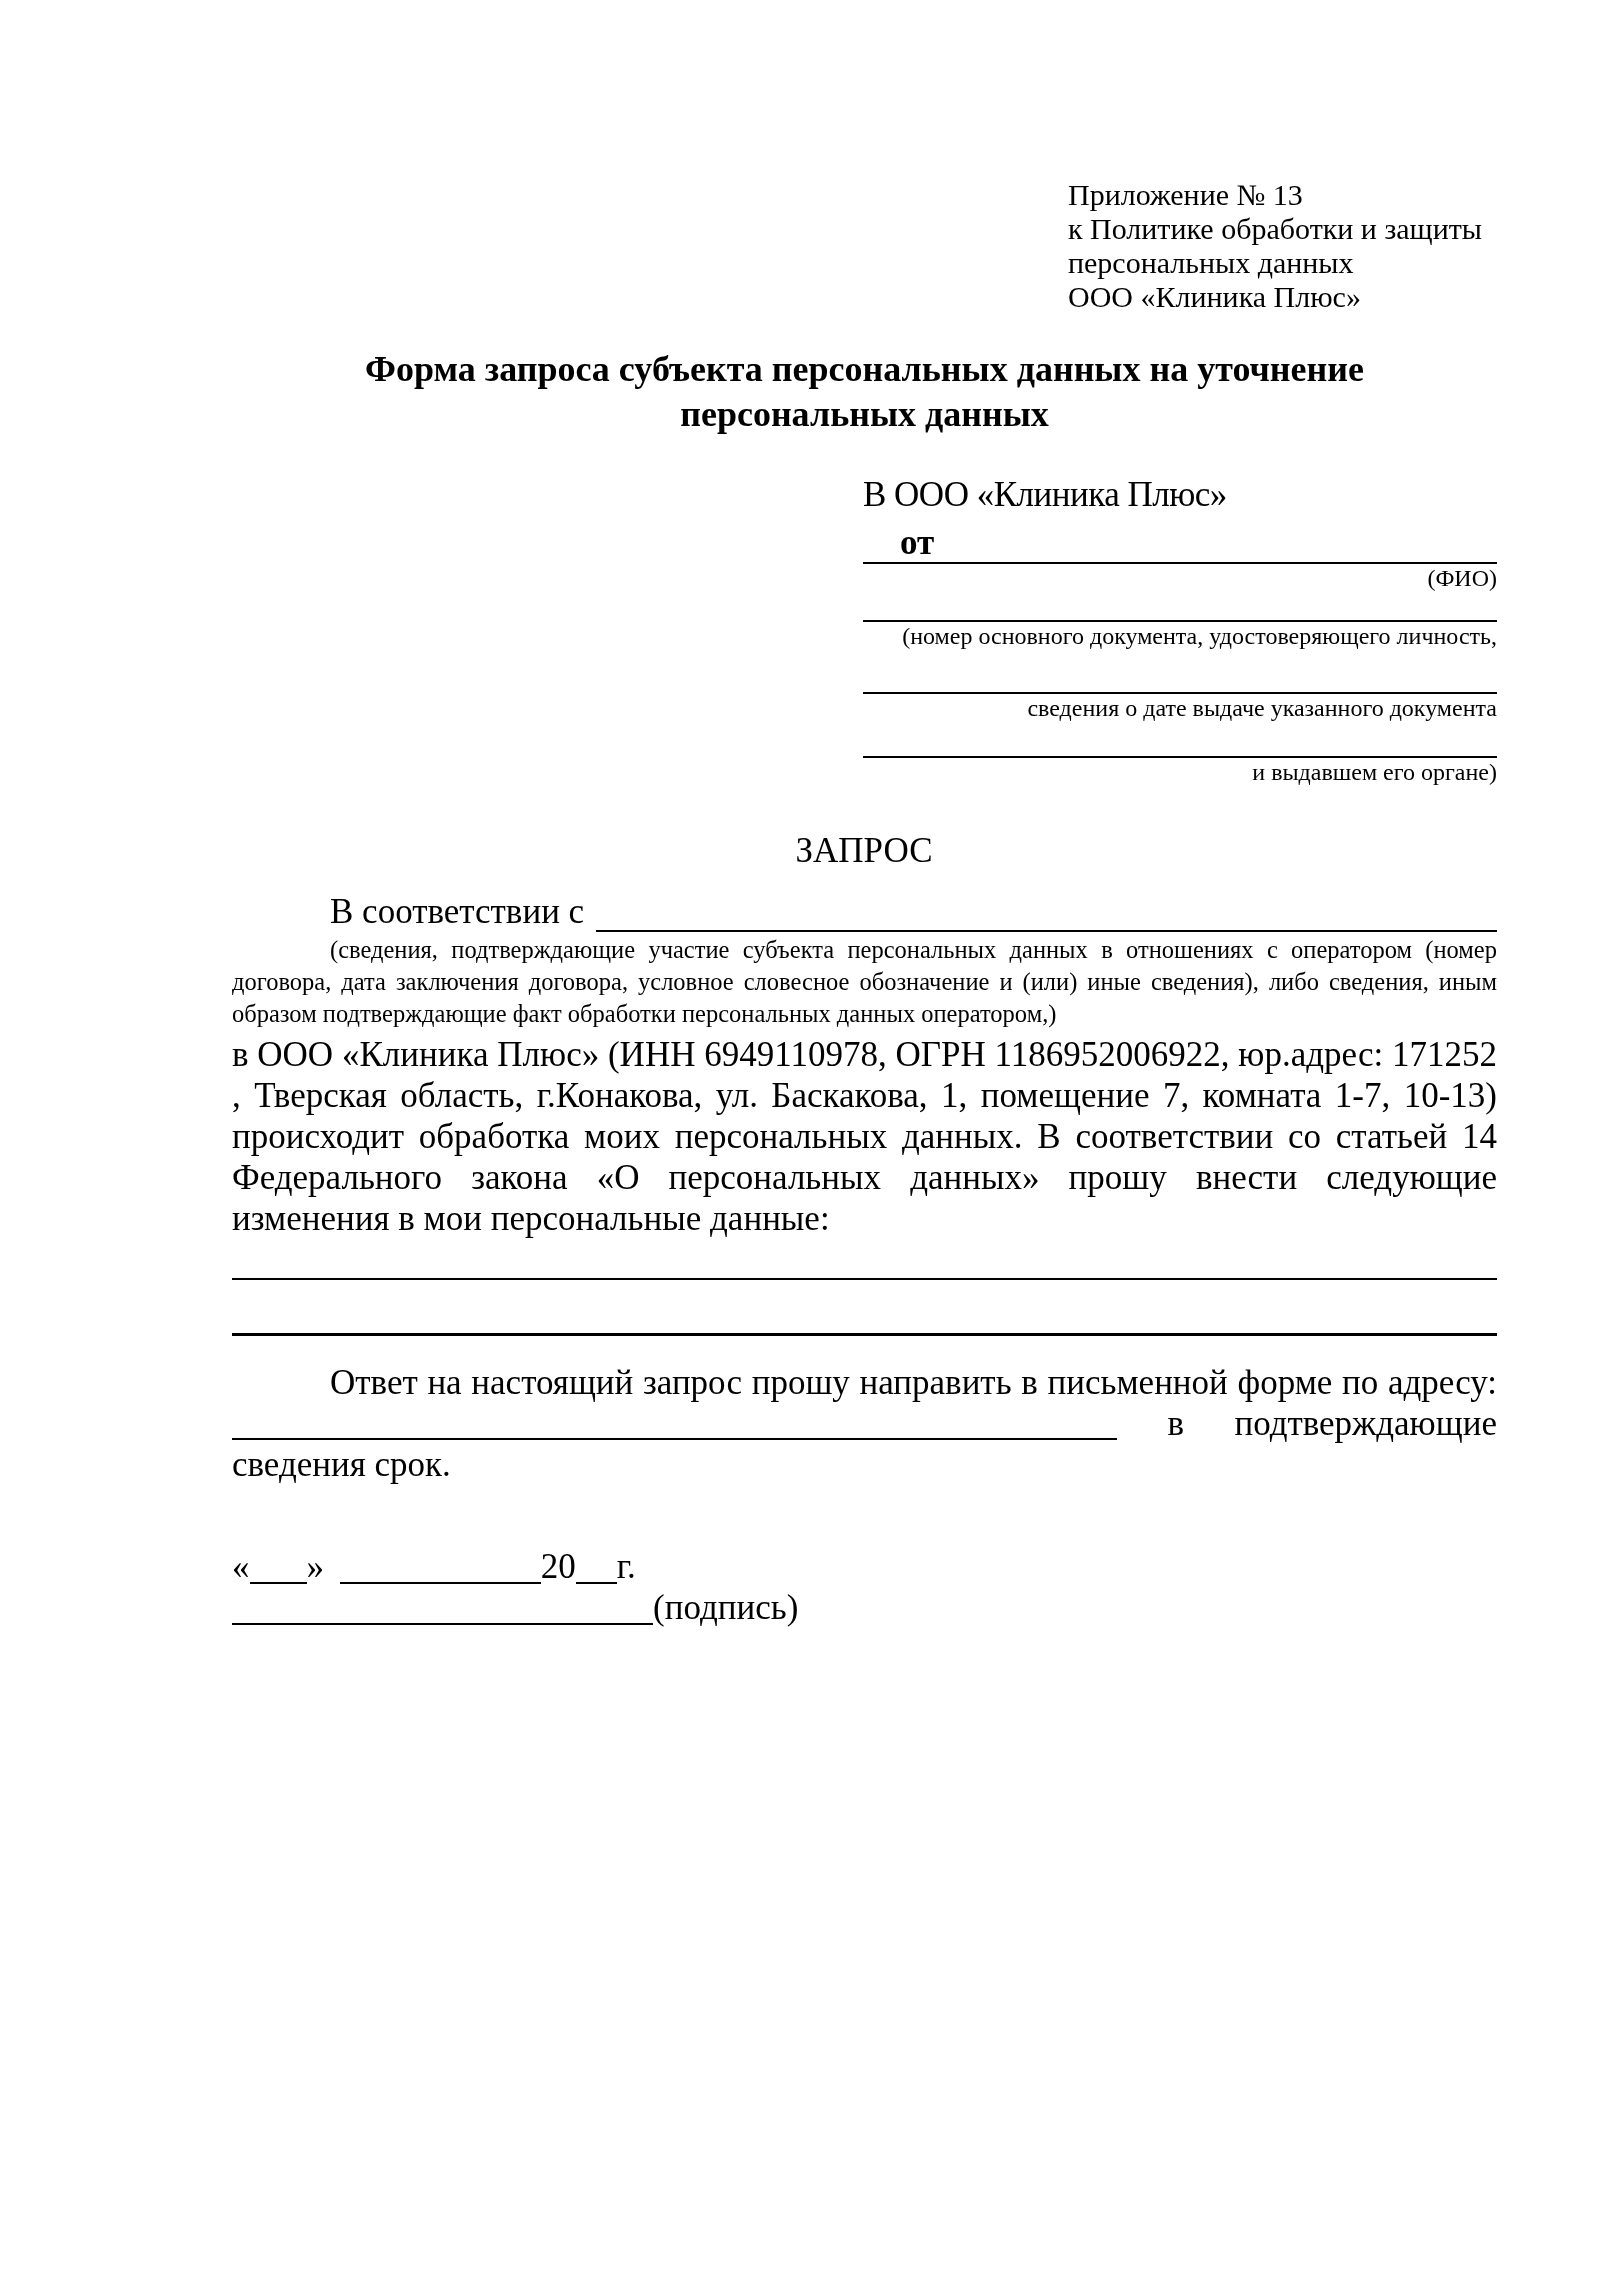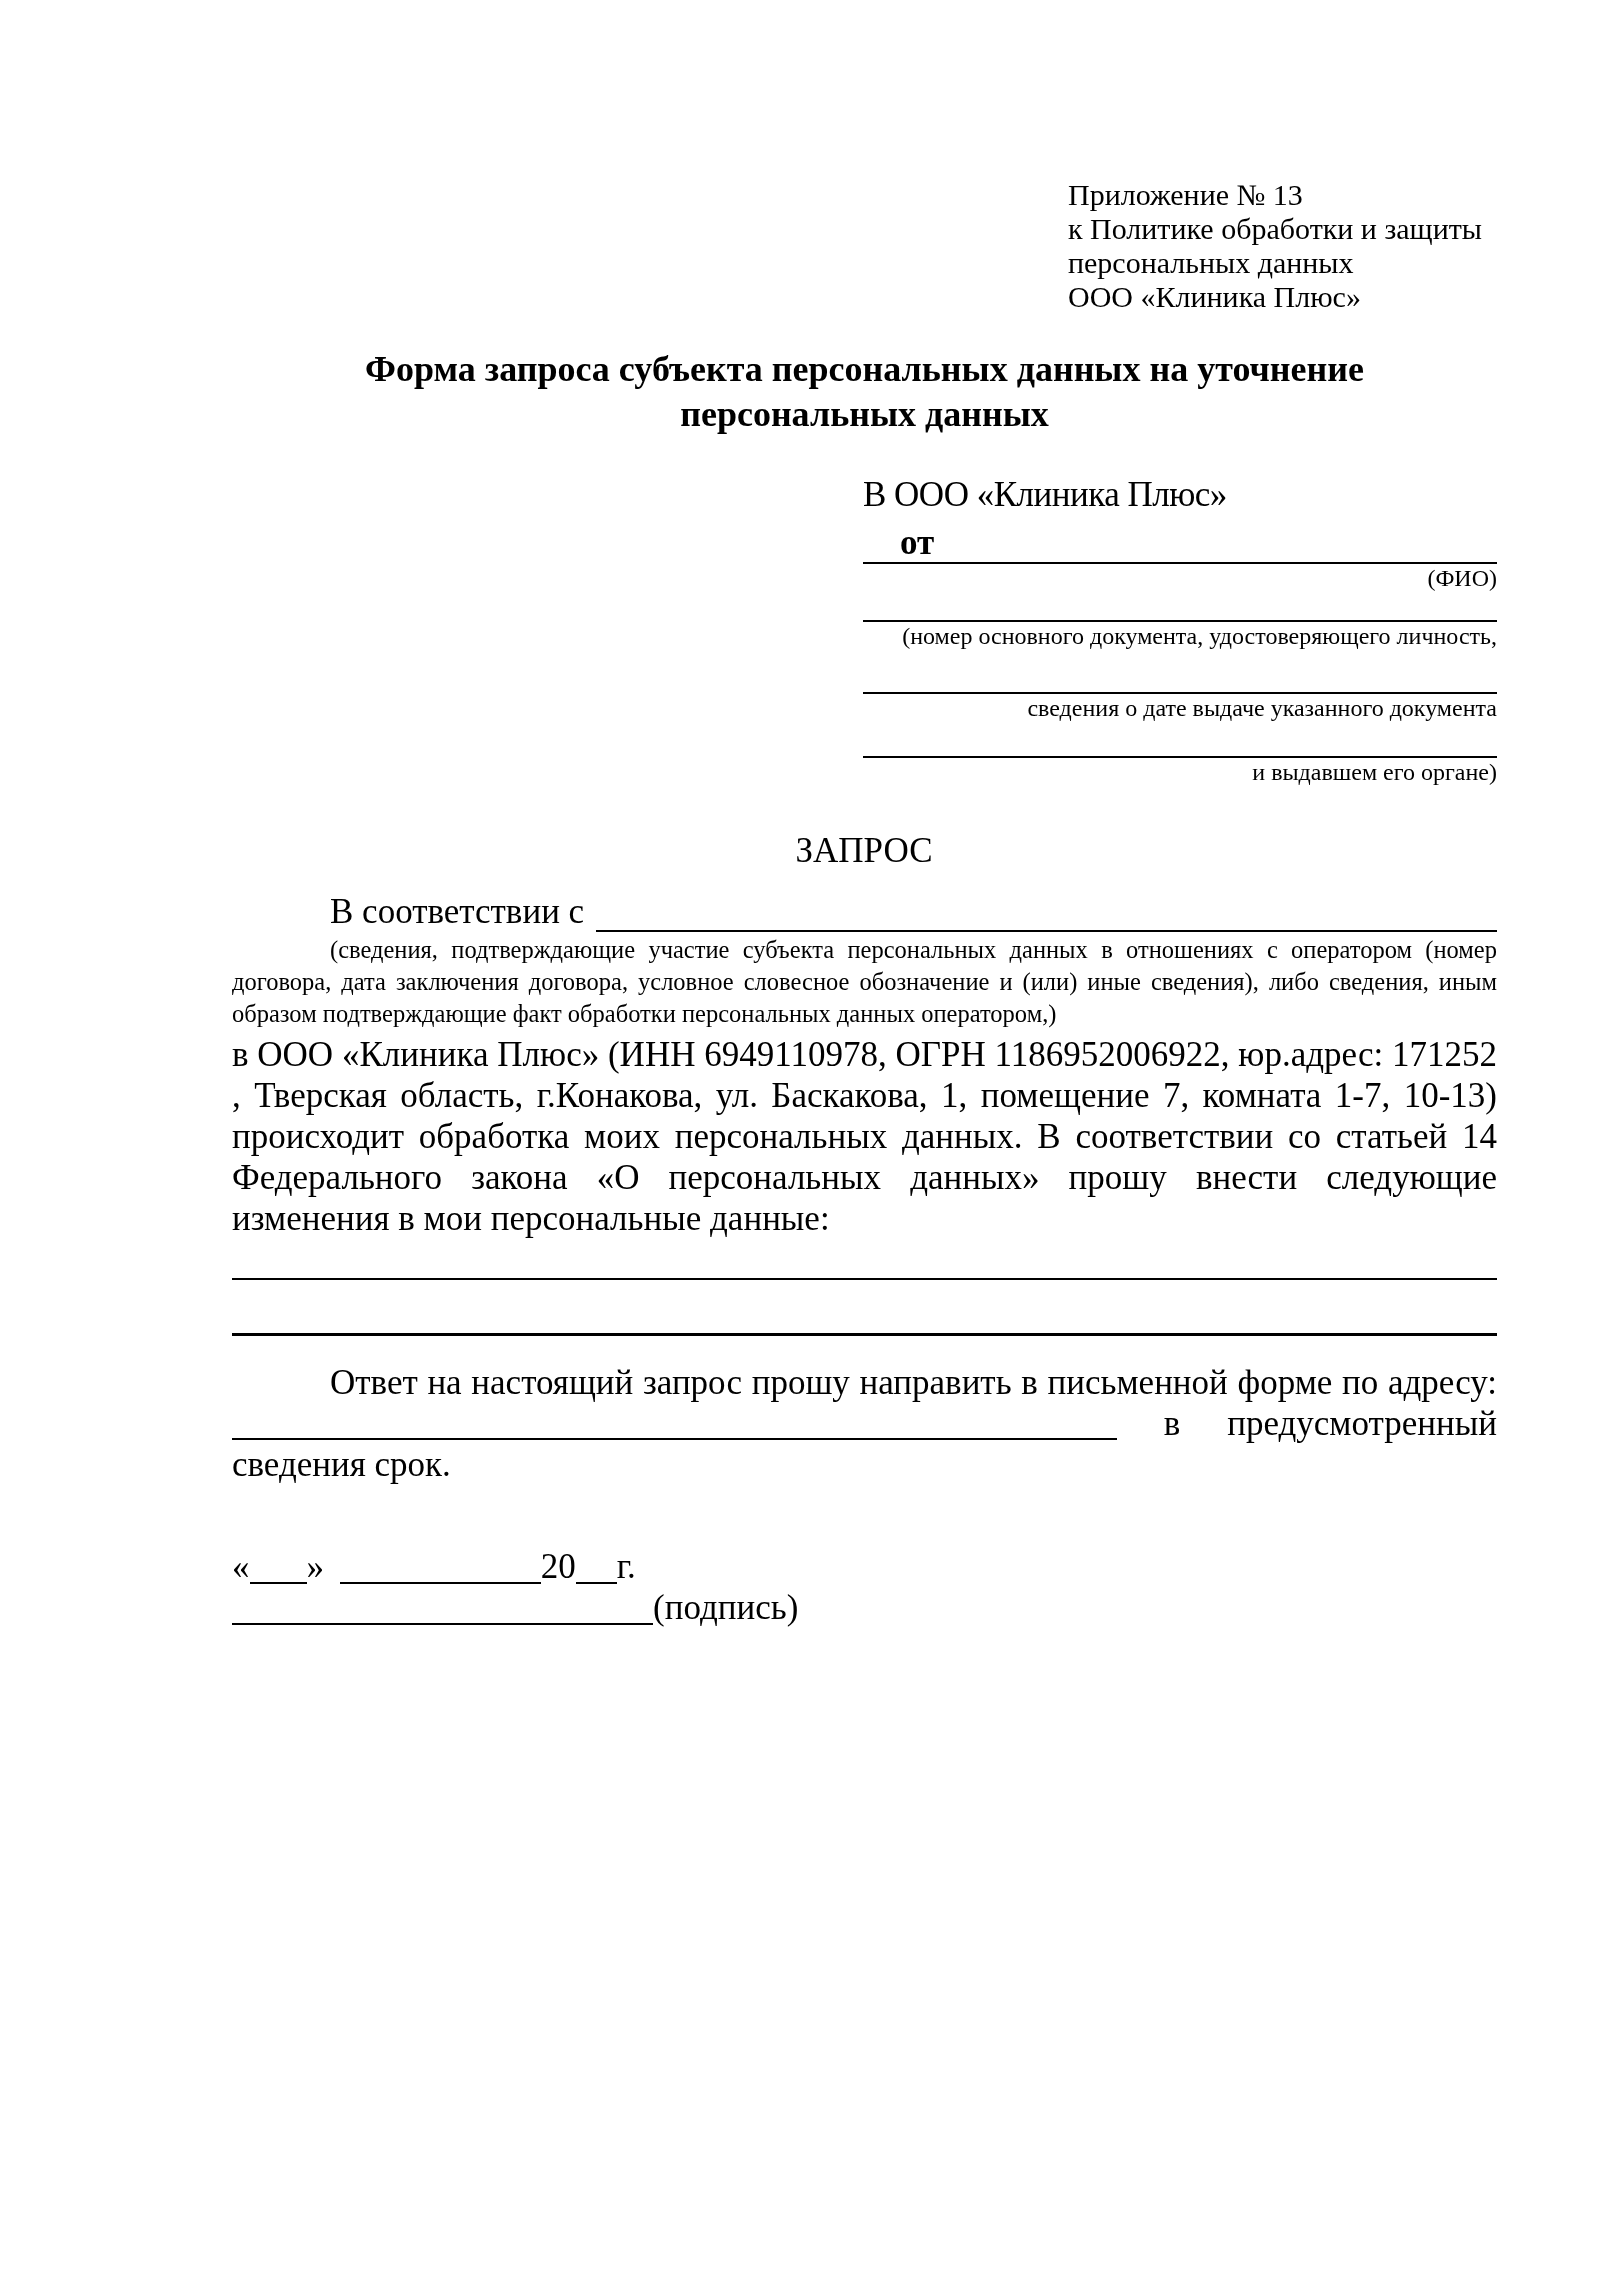--- a/index.html
+++ b/index.html
@@ -191,21 +191,21 @@
 
   <p class="body-par">в ООО «Клиника Плюс» (ИНН 6949110978, ОГРН 1186952006922, юр.адрес: 171252 , Тверская область, г.Конакова, ул. Баскакова, 1, помещение 7, комната 1-7, 10-13) происходит обработка моих персональных данных. В соответствии со статьей 14 Федерального закона «О персональных данных» прошу внести следующие изменения в мои персональные данные:</p>
 
   <div class="fill-line first"></div>
   <div class="fill-line second"></div>
 
   <div class="reply-line1">Ответ на настоящий запрос прошу направить в письменной форме по адресу:</div>
   <div class="reply-line2">
     <span class="address-blank"></span>
     <span>в</span>
-    <span>предусмотренный</span>
+    <span>подтверждающие</span>
   </div>
   <div class="reply-line3">сведения срок.</div>
 
   <div class="date-sig-row">
     <div class="date-part">
       <span>«</span><span class="u day"></span><span>»</span><span class="u month"></span><span>20</span><span class="u yy"></span><span>г.</span>
     </div>
     <div class="sig-part">
       <span class="u sig"></span><span>(подпись)</span>
     </div>

